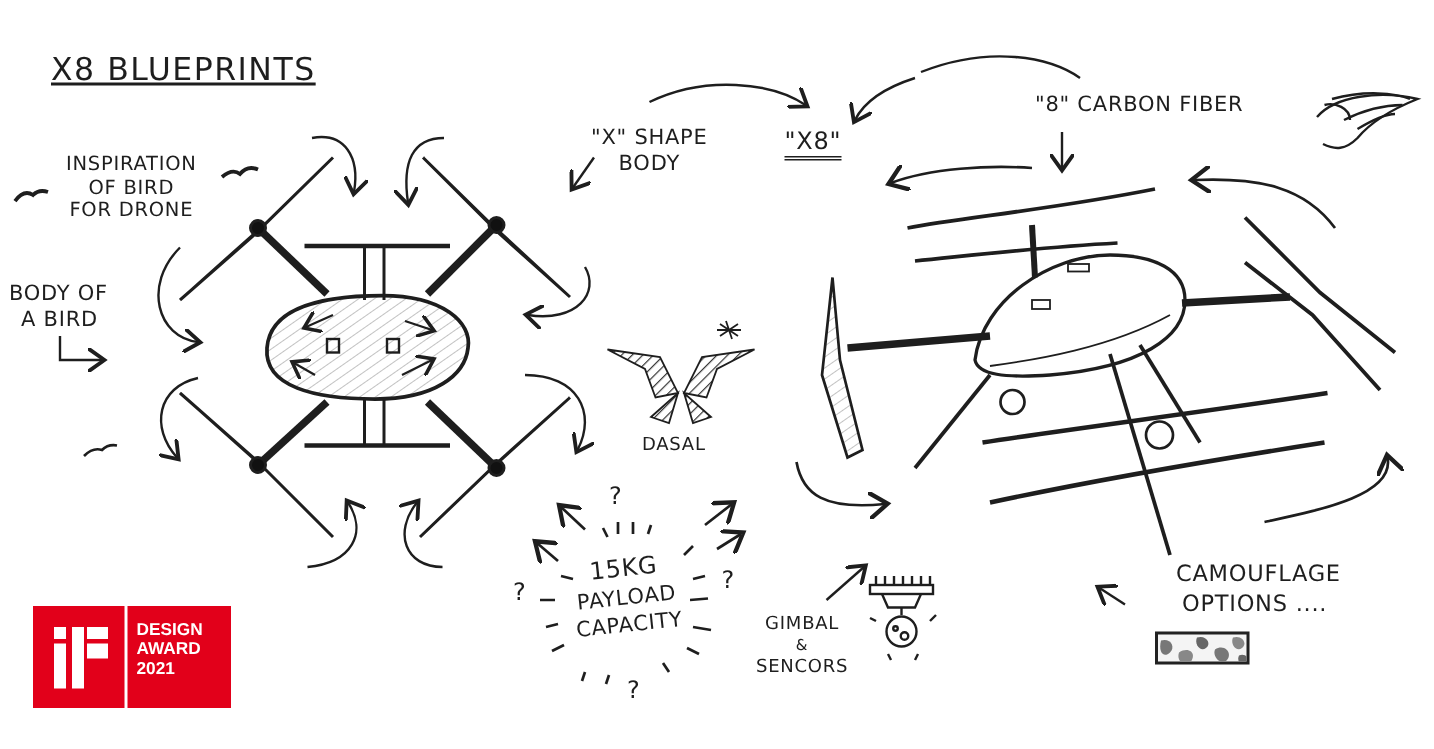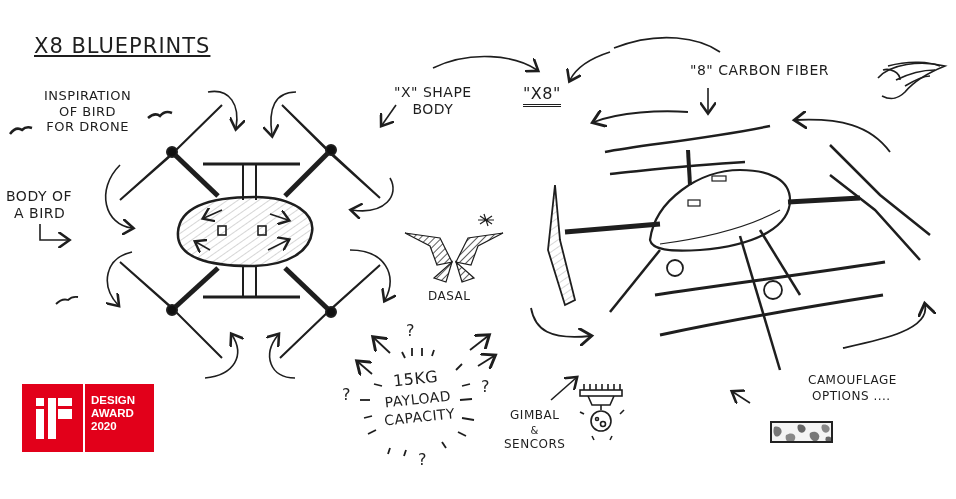--- a/index.html
+++ b/index.html
@@ -1,21 +1,21 @@
 <!DOCTYPE html>
 <html><head>
 <meta charset="utf-8">
 <style>
   html,body{margin:0;padding:0;background:#ffffff;}
   body{width:956px;height:499px;position:relative;overflow:hidden;font-family:"DejaVu Sans",sans-serif;color:#1a1a1a;}
   .hand{position:absolute;font-family:"DejaVu Sans",sans-serif;color:#1e1e1e;text-transform:uppercase;letter-spacing:0.5px;line-height:1.2;white-space:nowrap;}
   .title{left:34px;top:34px;font-size:21px;font-weight:normal;letter-spacing:1px;text-decoration:underline;}
   .t-center{text-align:center;}
   svg.sk{position:absolute;left:0;top:0;}
-  .if-logo{position:absolute;left:22px;top:384px;width:132px;height:68px;display:flex;gap:2px;}
+  .if-logo{position:absolute;left:22px;top:404px;width:132px;height:68px;display:flex;gap:2px;}
   .if-left{width:62px;height:68px;background:#e2001a;position:relative;}
   .if-right{width:70px;height:68px;background:#e2001a;color:#fff;font-family:"Liberation Sans",sans-serif;font-weight:bold;font-size:11.5px;line-height:13px;padding:10px 0 0 6px;box-sizing:border-box;}
   .if-right div{white-space:nowrap;}
   .camo{position:absolute;left:770px;top:421px;width:63px;height:22px;border:2px solid #222;box-sizing:border-box;overflow:hidden;background:#f4f4f4;}
 </style>
 </head>
 <body>
 
 <svg class="sk" width="956" height="499" viewBox="0 0 956 499">
   <defs>
@@ -182,21 +182,21 @@
     <line x1="660" y1="250" x2="610" y2="312" stroke-width="2.5"></line>
     <line x1="740" y1="236" x2="780" y2="370" stroke-width="2.5"></line>
     <line x1="760" y1="230" x2="800" y2="295" stroke-width="2.5"></line>
     <circle cx="675" cy="268" r="8" stroke-width="1.8"></circle>
     <circle cx="773" cy="290" r="9" stroke-width="1.8"></circle>
   </g>
 </svg>
 
 <div class="hand title">X8 Blueprints</div>
 
-<div class="hand t-center" style="left:44px;top:88px;font-size:13px;">
+<div class="hand t-center" style="left:44px;top:102px;font-size:13px;">
   <div>Inspiration</div>
   <div>of bird</div>
   <div>for drone</div>
 </div>
 
 <div class="hand" style="left:6px;top:188px;font-size:14px;">
   <div>Body of</div>
   <div style="padding-left:8px;">a bird</div>
 </div>
 
@@ -218,21 +218,21 @@
   <div>payload</div>
   <div>capacity</div>
 </div>
 
 <div class="hand t-center" style="left:504px;top:408px;font-size:12px;line-height:1.3;">
   <div>Gimbal</div>
   <div style="font-size:10px;">&amp;</div>
   <div>Sencors</div>
 </div>
 
-<div class="hand" style="left:808px;top:372px;font-size:12px;line-height:1.35;">
+<div class="hand" style="left:784px;top:372px;font-size:15px;line-height:1.35;">
   <div>Camouflage</div>
   <div style="padding-left:4px;">options ....</div>
 </div>
 
 <div class="camo">
   <svg width="63" height="22" viewBox="0 0 63 22">
     <path d="M2,4 C8,2 12,8 8,12 C4,16 0,12 2,4 Z" fill="#777"></path>
     <path d="M14,12 C20,8 26,12 22,18 C18,22 12,18 14,12 Z" fill="#888"></path>
     <path d="M26,2 C32,0 36,6 32,9 C28,12 24,6 26,2 Z" fill="#666"></path>
     <path d="M38,10 C44,6 50,12 46,17 C42,21 36,15 38,10 Z" fill="#777"></path>
@@ -245,15 +245,15 @@
   <div class="if-left">
     <div style="position:absolute;left:14px;top:14px;width:8px;height:8px;background:#fff;"></div>
     <div style="position:absolute;left:14px;top:25px;width:8px;height:30px;background:#fff;"></div>
     <div style="position:absolute;left:26px;top:14px;width:8px;height:41px;background:#fff;"></div>
     <div style="position:absolute;left:36px;top:14px;width:14px;height:8px;background:#fff;"></div>
     <div style="position:absolute;left:36px;top:25px;width:14px;height:10px;background:#fff;"></div>
   </div>
   <div class="if-right">
     <div>DESIGN</div>
     <div>AWARD</div>
-    <div>2020</div>
+    <div>2021</div>
   </div>
 </div>
 
 </body></html>

